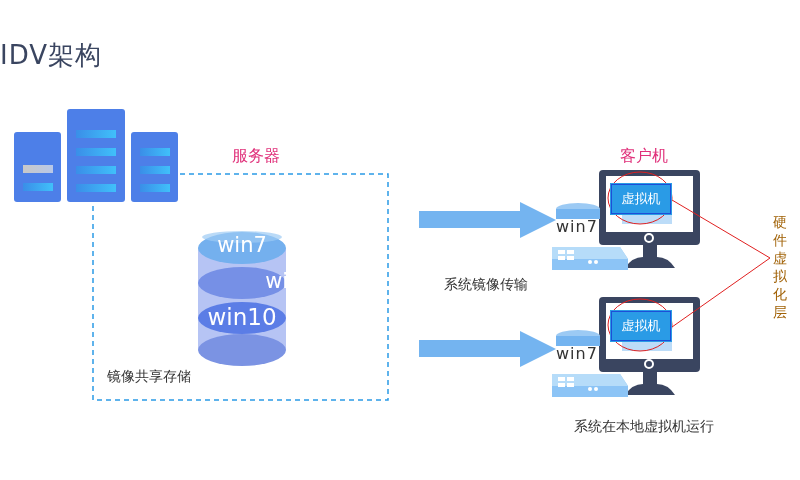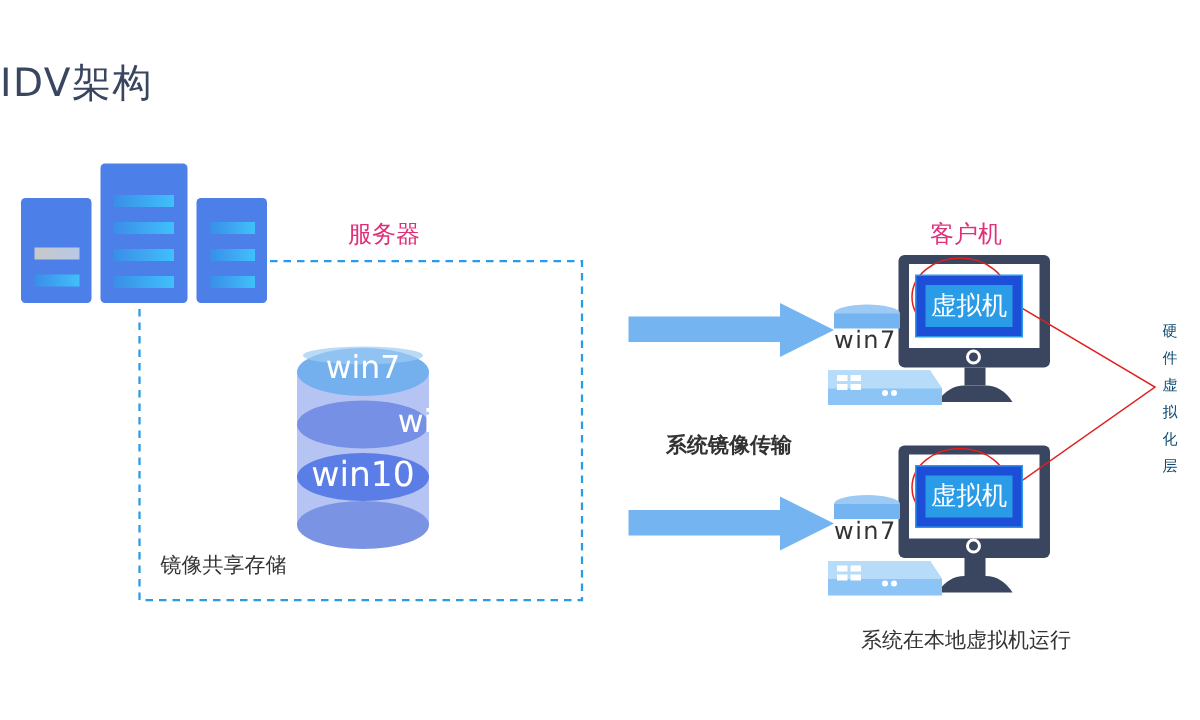--- a/index.html
+++ b/index.html
@@ -2,24 +2,24 @@
 <html><head>
 <meta charset="utf-8">
 <style>
   html, body { margin:0; padding:0; }
   body { width:800px; height:480px; background:#ffffff; position:relative; overflow:hidden;
          font-family:"DejaVu Sans","Liberation Sans",sans-serif; }
   .abs { position:absolute; }
   .title { left:0; width:800px; top:38px; text-align:left; font-size:26px; color:#3a4560; letter-spacing:1px; }
   .pink { color:#e0307a; font-size:16px;text-align:right; }
   .lbl { color:#333; font-size:14px; }
-  .red-vert { color:#0c4a6e; font-size:10px; width:16px; line-height:18px; text-align:center; }
+  .red-vert { color:#a16207; font-size:14px; width:16px; line-height:18px; text-align:center; }
   svg { position:absolute; left:0; top:0; }
-  .vm { position:absolute; width:58px; height:28px; background:#2a9be6; border:6px solid #1d4ed8;
-        box-shadow:0 0 0 1px #2a9be6; color:#fff; font-size:17px; text-align:center; line-height:28px; }
+  .vm { position:absolute; width:58px; height:28px; background:#2a9be6; border:1px solid #1d4ed8;
+        box-shadow:0 0 0 1px #2a9be6; color:#fff; font-size:13px; text-align:center; line-height:28px; }
 </style>
 </head>
 <body>
 
 <div class="abs title">IDV架构</div>
 
 <svg width="800" height="480">
   <defs>
     <linearGradient id="slot" x1="0" x2="1" y1="0" y2="0">
       <stop offset="0" stop-color="#3a8ee8"></stop>
@@ -111,21 +111,21 @@
   </g>
 </svg>
 
 <div class="abs pink" style="left:232px;top:146px;">服务器</div>
 <div class="abs lbl" style="left:107px;top:368px;">镜像共享存储</div>
 
 <div class="abs" style="left:198px;top:233px;width:88px;text-align:center;color:#fff;font-size:21px;">win7</div>
 <div class="abs" style="left:198px;top:269px;width:88px;text-align:center;color:#fff;font-size:21px;padding-left:48px;">win8</div>
 <div class="abs" style="left:198px;top:304px;width:88px;text-align:center;color:#fff;font-size:23px;">win10</div>
 
-<div class="abs lbl" style="left:444px;top:288px;font-weight:bold;">系统镜像传输</div>
+<div class="abs lbl" style="left:444px;top:276px;">系统镜像传输</div>
 
 <div class="abs pink" style="left:620px;top:146px;">客户机</div>
 
 <div class="abs" style="left:556px;top:217px;font-size:16px;color:#333;letter-spacing:1px;">win7</div>
 <div class="abs" style="left:556px;top:344px;font-size:16px;color:#333;letter-spacing:1px;">win7</div>
 
 <div class="vm" style="left:611px;top:184px;">虚拟机</div>
 <div class="vm" style="left:611px;top:311px;">虚拟机</div>
 
 <div class="abs lbl" style="left:574px;top:418px;">系统在本地虚拟机运行</div>

